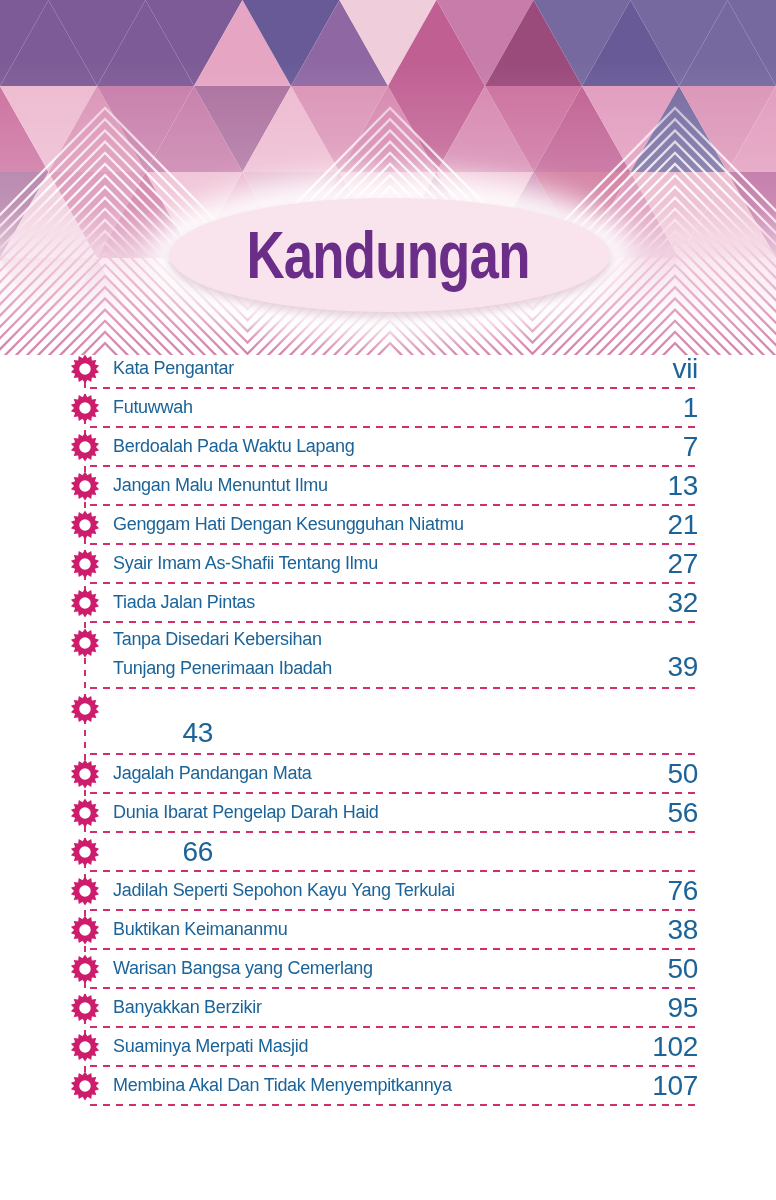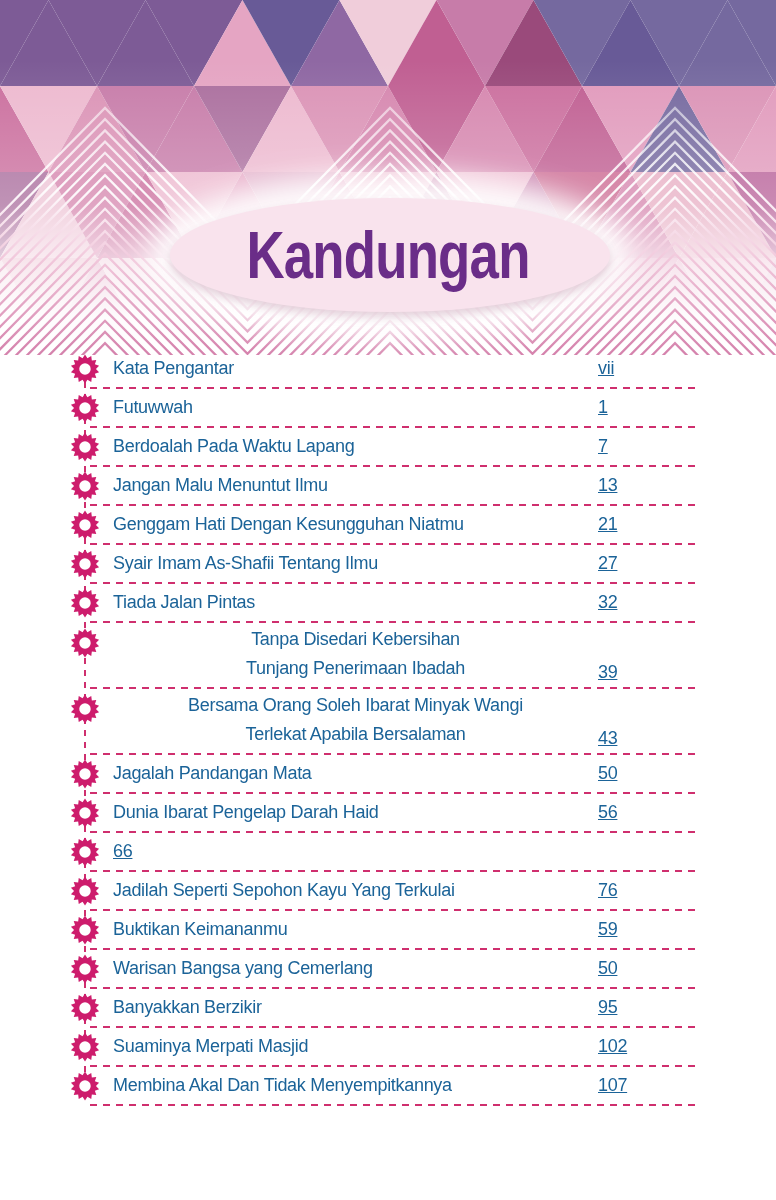--- a/index.html
+++ b/index.html
@@ -36,25 +36,25 @@
     display:flex;align-items:center;height:37px;
   }
   .toc-row.two{height:64px;align-items:flex-start;padding-top:2px;box-sizing:border-box;}
   .icon-col{width:47px;flex:none;display:flex;align-items:center;}
   .toc-row.two .icon-col{margin-top:3px;}
   .gear{width:30px;height:30px;margin-left:4px;display:block;}
   .title-col{
     flex:1;min-width:0;color:var(--text-blue);
     font-size:18px;line-height:27px;letter-spacing:-0.3px;white-space:nowrap;
   }
-  .toc-row.two .title-col{line-height:29px;text-align:center;}
+  .toc-row.two .title-col{line-height:29px;}
   .t-line:empty{display:none;}
   .page-col{
-    width:100px;flex:none;text-align:left;color:var(--text-blue);
-    font-size:18px;letter-spacing:-0.3px;text-decoration:underline;
+    width:100px;flex:none;text-align:right;color:var(--text-blue);
+    font-size:28px;letter-spacing:-0.3px;
   }
   .toc-row.two .page-col{align-self:flex-end;margin-bottom:4px;}
   .sep{
     position:relative;z-index:1;
     height:2px;margin-left:24px;
     background:repeating-linear-gradient(90deg,var(--dash) 0 7px,transparent 7px 13px);
   }
 </style>
 </head>
 <body>
@@ -312,24 +312,20 @@
       <div class="page-col">39</div>
     </div>
     <div class="sep"></div>
 
     <div class="toc-row two">
       <div class="icon-col">
           <svg class="gear">
             <use href="#gear-sym"></use>
           </svg>
         </div>
-      <div class="title-col">
-          <div class="t-line">Bersama Orang Soleh Ibarat Minyak Wangi</div>
-          <div class="t-line">Terlekat Apabila Bersalaman</div>
-        </div>
       <div class="page-col">43</div>
     </div>
     <div class="sep"></div>
 
     <div class="toc-row">
       <div class="icon-col">
           <svg class="gear">
             <use href="#gear-sym"></use>
           </svg>
         </div>
@@ -378,21 +374,21 @@
 
     <div class="toc-row">
       <div class="icon-col">
           <svg class="gear">
             <use href="#gear-sym"></use>
           </svg>
         </div>
       <div class="title-col">
           <div class="t-line">Buktikan Keimananmu</div>
         </div>
-      <div class="page-col">59</div>
+      <div class="page-col">38</div>
     </div>
     <div class="sep"></div>
 
     <div class="toc-row">
       <div class="icon-col">
           <svg class="gear">
             <use href="#gear-sym"></use>
           </svg>
         </div>
       <div class="title-col">

